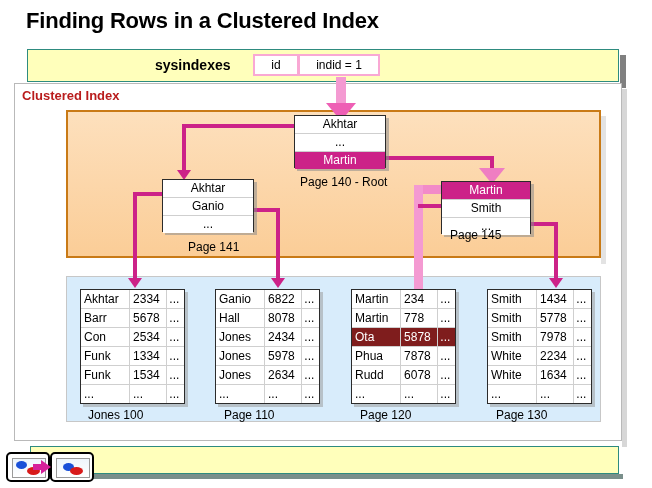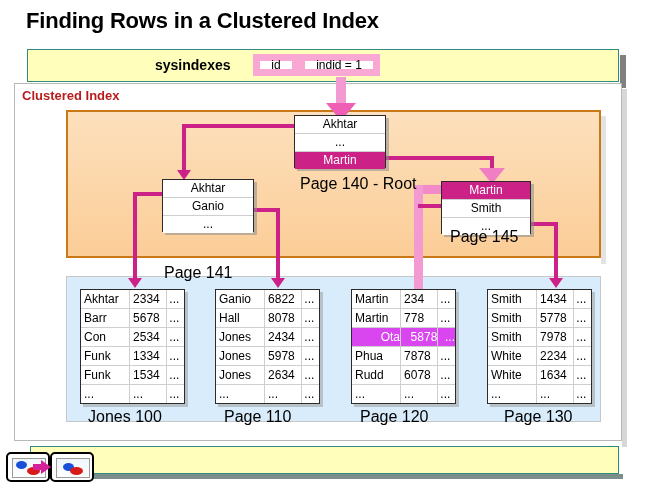--- a/index.html
+++ b/index.html
@@ -25,21 +25,21 @@
     background:#ffffbb;border:1px solid #2e8b7f;box-sizing:border-box;
   }
   #sysindexes-band-shadow{
     position:absolute;left:620px;top:55px;width:6px;height:33px;background:#808080;
   }
   #sysindexes-label{
     position:absolute;left:155px;top:57px;
     font-size:14px;font-weight:bold;color:#000;white-space:nowrap;
   }
   .sysrow{position:absolute;top:54px;height:22px;background:#ffffff;
-    border:7px solid #f9a8d4;box-sizing:border-box;
+    border:2px solid #f9a8d4;box-sizing:border-box;
     font-size:12px;color:#000;display:flex;align-items:center;justify-content:center;}
   #sysindexes-cell-id{left:253px;width:46px;}
   #sysindexes-cell-indid{left:298px;width:82px;}
   #sysindexes-cell-root{left:379px;width:62px;}
 
   
   #clustered-panel{
     position:absolute;left:14px;top:83px;width:608px;height:358px;
     background:#ffffff;border:1px solid #b9b9b9;box-sizing:border-box;
   }
@@ -73,53 +73,53 @@
     position:absolute;background:#ffffff;border:1px solid #2b2b2b;box-sizing:border-box;
     box-shadow:3px 3px 0 rgba(140,140,140,.55);
   }
   .node .cell{
     height:17px;line-height:17px;text-align:center;font-size:12px;color:#000;
     border-bottom:1px solid #cfcfcf;background:#ffffff;
   }
   .node .cell:last-child{border-bottom:none;}
   .node .cell.hl{background:#cc2288;color:#ffffff;}
   .page-label{
-    position:absolute;font-size:16px;color:#000;white-space:nowrap;
+    position:absolute;font-size:12px;color:#000;white-space:nowrap;
   }
 
   
   #node-root{left:294px;top:115px;width:92px;height:53px;}
   #label-root{left:300px;top:175px;}
   #node-141{left:162px;top:179px;width:92px;height:53px;}
-  #label-141{left:164px;top:240px;margin-top:24px;}
+  #label-141{left:188px;top:240px;}
   #node-145{left:441px;top:181px;width:90px;height:53px;}
   #label-145{left:450px;top:228px;}
 
   
   .leaf{
     position:absolute;background:#ffffff;border:1px solid #2b2b2b;box-sizing:border-box;
     box-shadow:3px 3px 0 rgba(150,150,150,.5);
     width:105px;
   }
   .leaf .lrow{display:flex;height:18px;border-bottom:1px solid #cfcfcf;}
   .leaf .lrow:last-child{border-bottom:none;}
-  .leaf .lrow.hl{background:#d946ef;text-align:right;}
+  .leaf .lrow.hl{background:#7f1d1d;}
   .leaf .lrow.hl .c{color:#ffffff;}
   .leaf .c{font-size:12px;line-height:18px;color:#000;overflow:hidden;white-space:nowrap;}
   .leaf .c1{width:50px;padding-left:3px;border-right:1px solid #cfcfcf;box-sizing:border-box;}
   .leaf .c2{width:38px;padding-left:3px;border-right:1px solid #cfcfcf;box-sizing:border-box;}
   .leaf .c3{width:17px;padding-left:2px;box-sizing:border-box;}
   #leaf-100{left:80px;top:289px;}
   #leaf-110{left:215px;top:289px;}
   #leaf-120{left:351px;top:289px;}
   #leaf-130{left:487px;top:289px;}
   #label-100{left:88px;top:408px;}
   #label-110{left:224px;top:408px;}
   #label-120{left:360px;top:408px;}
-  #label-130{left:496px;top:408px;margin-left:8px;}
+  #label-130{left:496px;top:408px;}
 
   
   .conn{position:absolute;background:#cc2288;}
   .connL{position:absolute;background:#f28bc8;}
   .arrowhead{
     position:absolute;width:0;height:0;
     border-left:7px solid transparent;border-right:7px solid transparent;
     border-top:10px solid #cc2288;
   }
   .arrowhead-lt{

